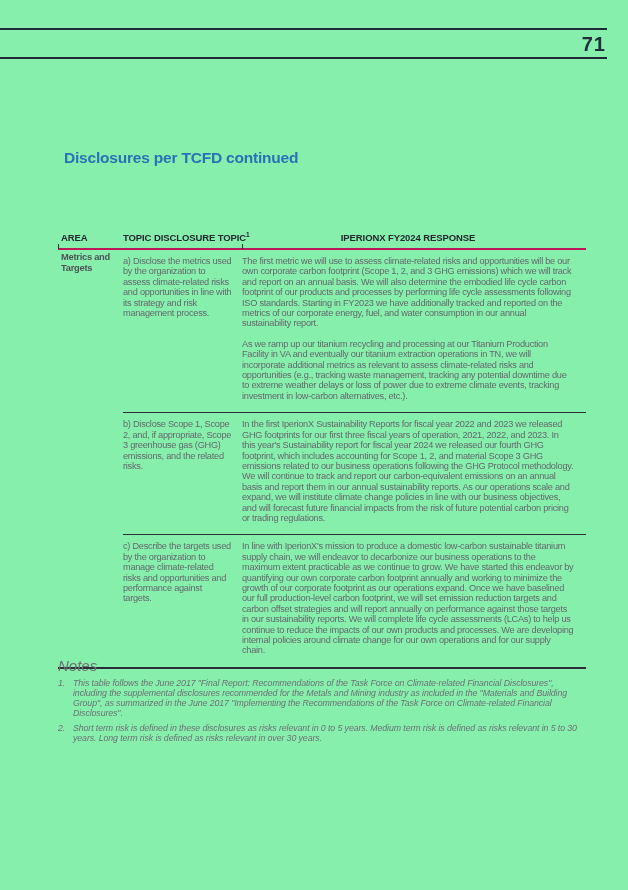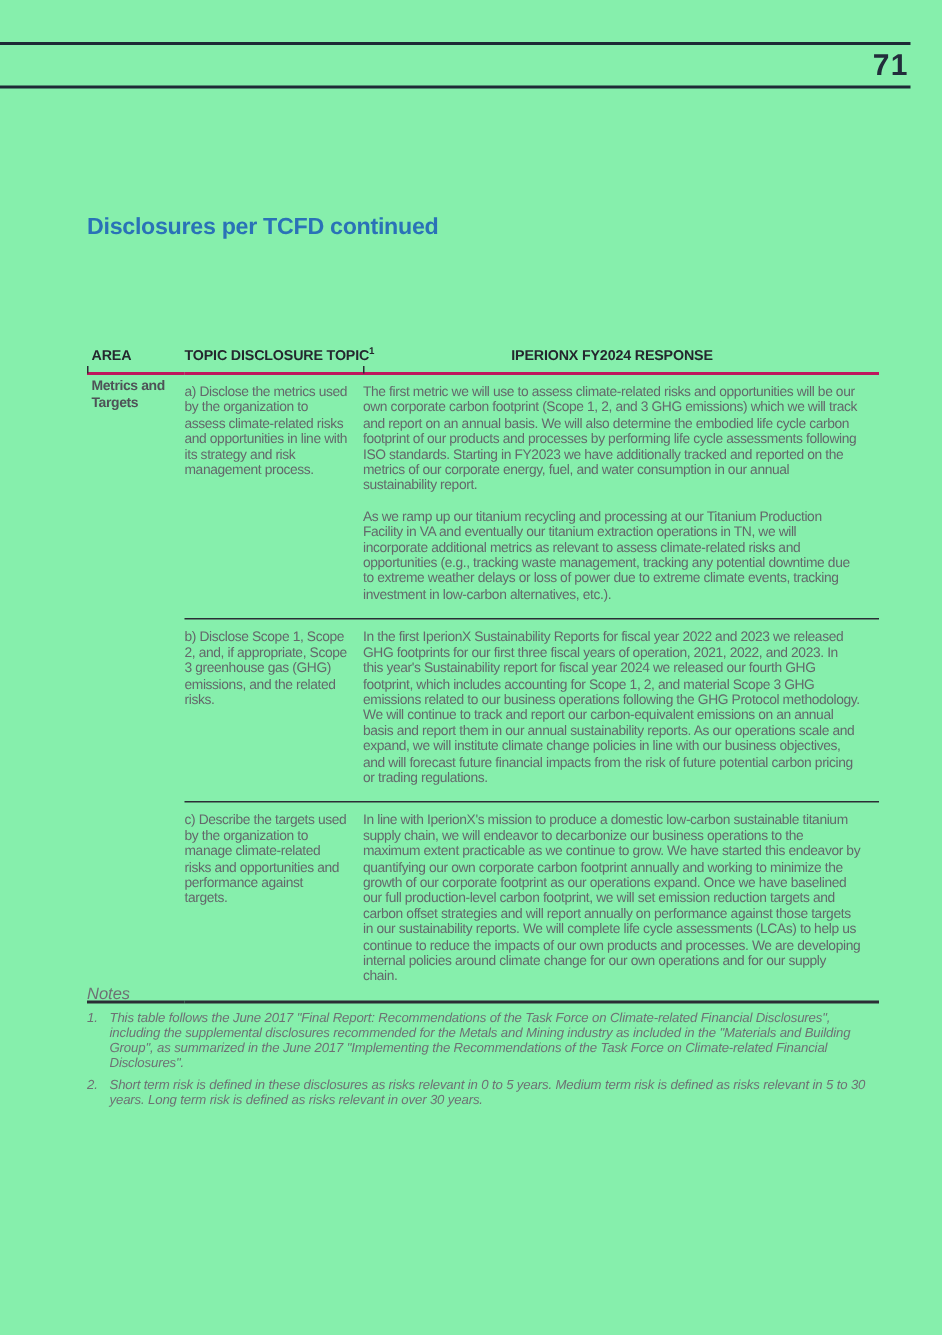--- a/index.html
+++ b/index.html
@@ -16,21 +16,21 @@
   .rule-top { top:28px; }
   .rule-mid { top:57px; }
   .page-number {
     position:absolute; top:33px; left:0; width:606px;
     text-align:right; font-size:20px; font-weight:700;
     color:#222d3b; letter-spacing:1px; line-height:22px;
   }
 
   
   .page-title {
-    position:absolute; left:58px; top:143px; margin:0;
+    position:absolute; left:58px; top:143px; margin:6px;
     font-size:15.5px; font-weight:700; color:#2a72b7; letter-spacing:-0.2px;
   }
 
   
   .table-wrap { position:absolute; left:58px; top:224px; width:528px; }
   table { width:100%; border-collapse:collapse; table-layout:fixed; }
   col.c1 { width:65px; }
   col.c2 { width:119px; }
   col.c3 { width:344px; }
   th {
@@ -65,21 +65,21 @@
   
   .tick { position:absolute; width:1px; height:5px; background:#2b2e35; top:20px; }
   .tick-left { left:0; }
   .tick-col3 { left:184px; }
 
   
   .notes {
     position:absolute; left:58px; top:657px; width:528px;
     color:#6e7174; font-style:italic;
   }
-  .notes-heading { margin:0 0 4px 0; font-size:11px; font-weight:400; }
+  .notes-heading { margin:0 0 4px 0; font-size:15px; font-weight:400; }
   .note-item { display:flex; font-size:8.8px; line-height:10px; letter-spacing:-0.1px; margin-bottom:5px; }
   .note-num { width:15px; flex:none; }
   .note-text { flex:1; }
 </style>
 </head>
 <body>
 
 <div class="page">
 
   <div class="rule rule-top"></div>

